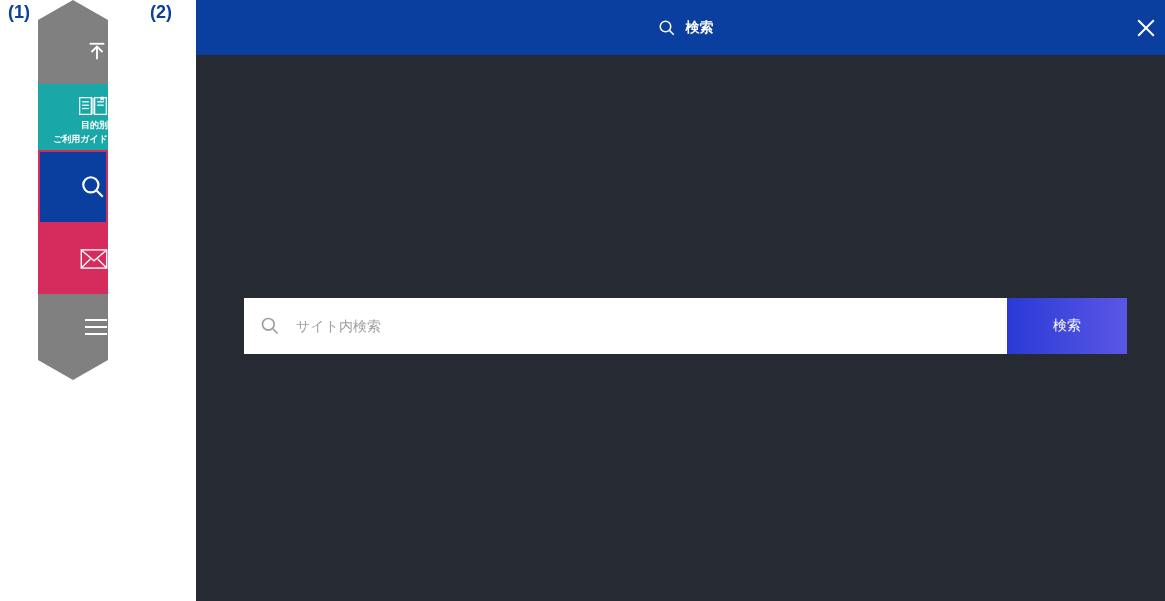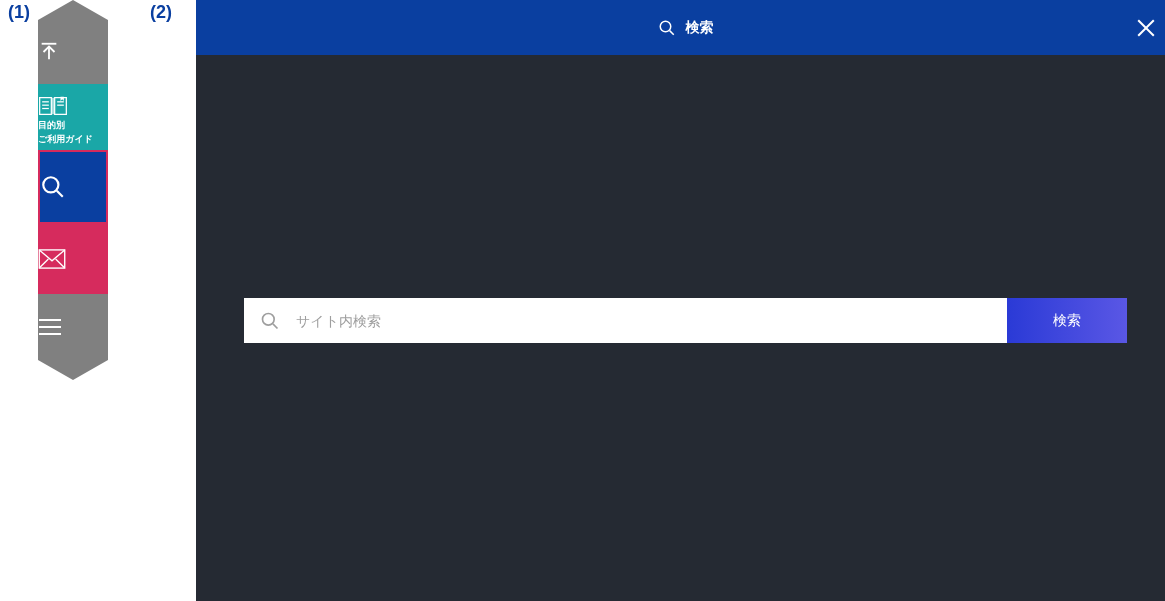--- a/index.html
+++ b/index.html
@@ -34,21 +34,21 @@
     border-left: 35px solid transparent;
     border-right: 35px solid transparent;
   }
   .sb-arrow-top { border-bottom: 20px solid #808080; }
   .sb-arrow-bot { border-top: 20px solid #808080; }
 
   .sb-item {
     width: 70px;
     display: flex;
     flex-direction: column;
-    align-items: flex-start;
+    align-items: flex-end;
     justify-content: center;
     color: #fff;
     font-size: 10px;
     text-align: center;
     line-height: 1.2;
     cursor: pointer;
   }
   .sb-scrolltop { height: 64px; background: #808080; }
   .sb-guide  { height: 66px; background: #1aa7a7; padding-top: 6px; }
   .sb-search-wrap {
@@ -104,21 +104,21 @@
     background: #fff;
   }
   .close-btn:before { transform: translateX(-50%) rotate(45deg); }
   .close-btn:after  { transform: translateX(-50%) rotate(-45deg); }
 
   .search-row {
     position: absolute;
     left: 48px;
     right: 48px;
     top: 298px;
-    height: 45px;
+    height: 56px;
     display: flex;
   }
   .search-box {
     flex: 1;
     background: #fff;
     display: flex;
     align-items: center;
     padding: 0 16px;
   }
   .search-box svg { flex: 0 0 auto; margin-right: 16px; }

